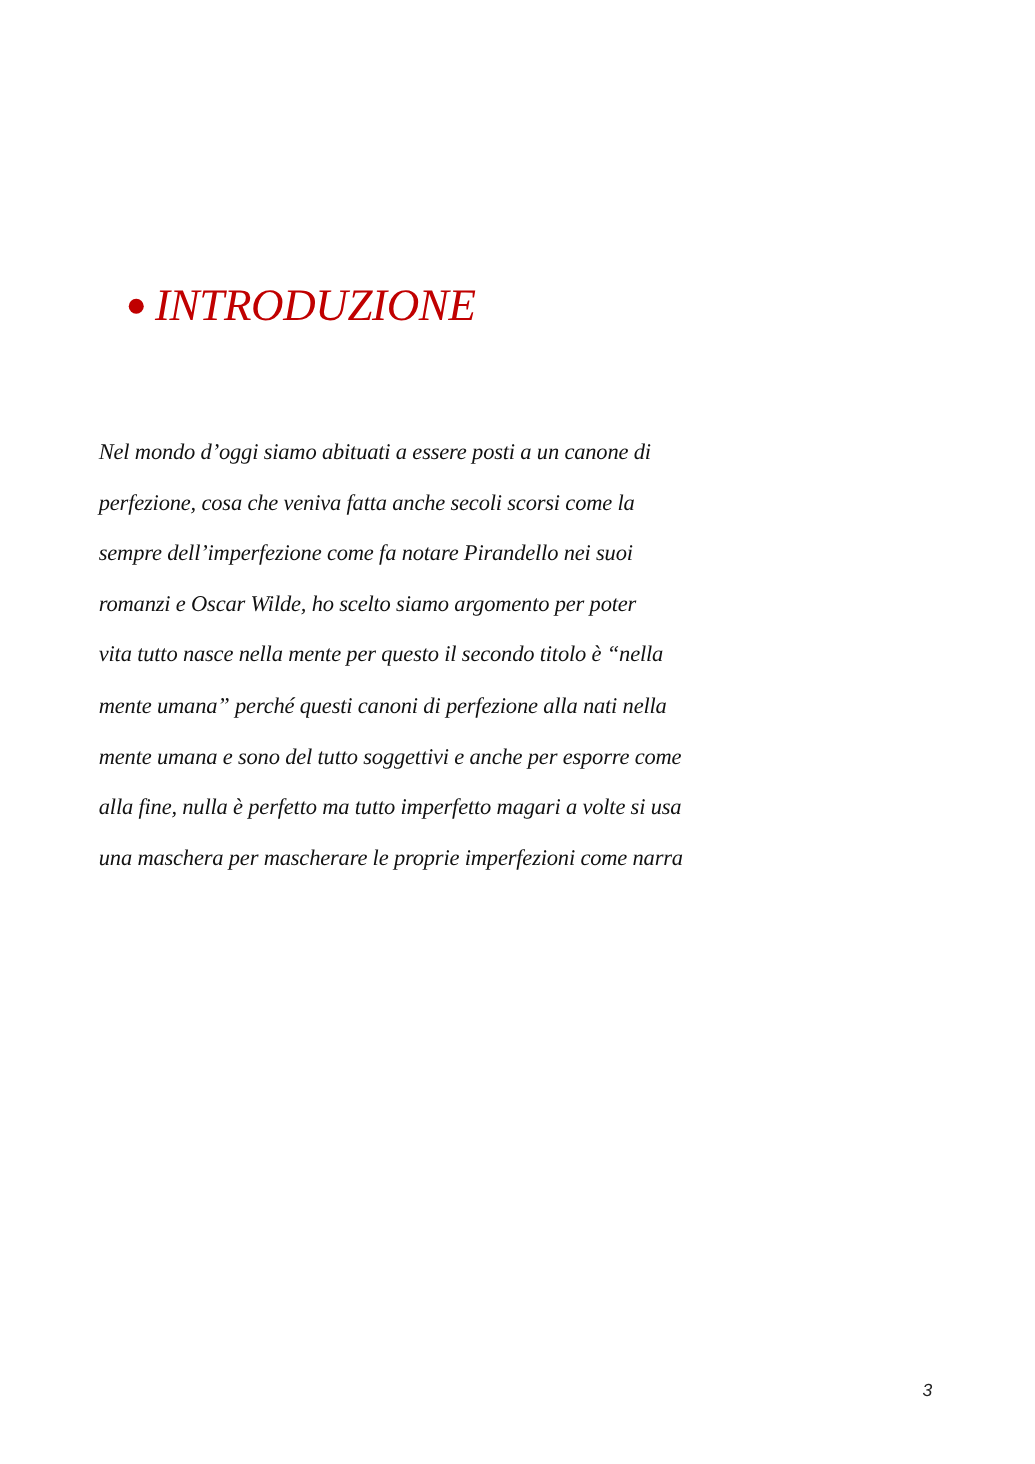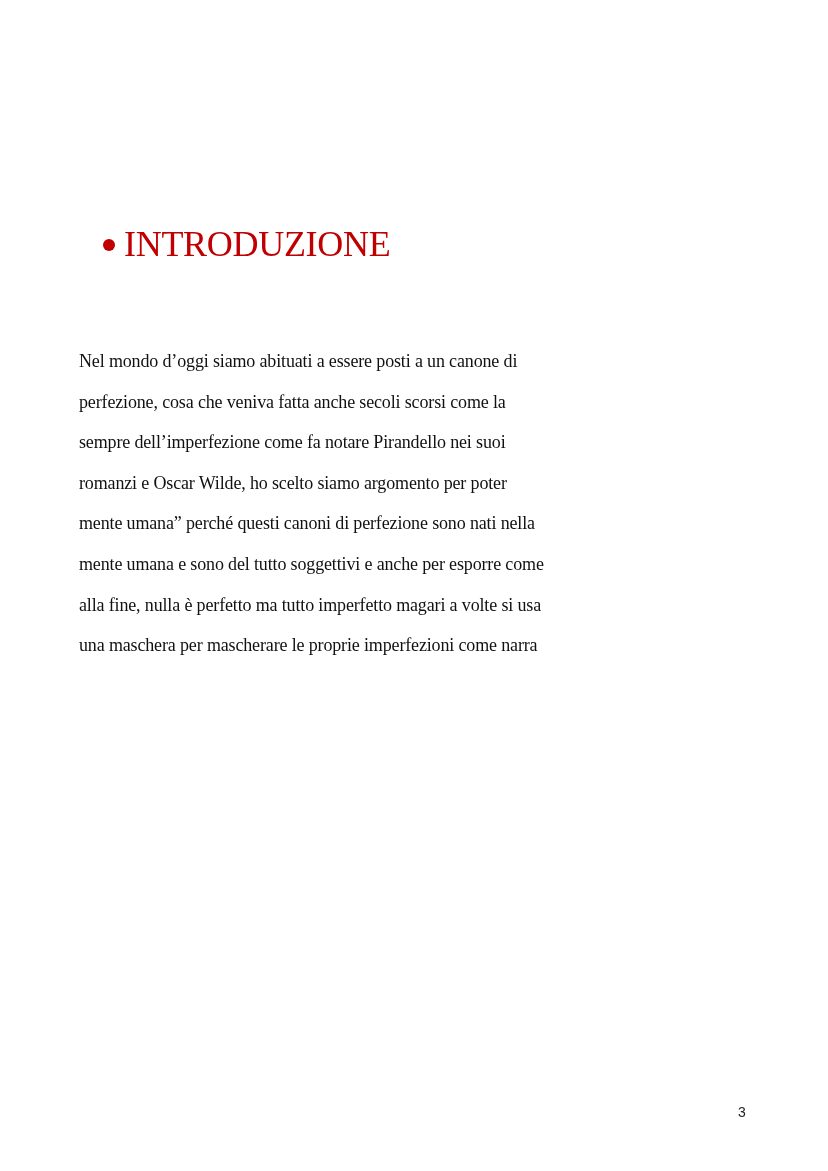--- a/index.html
+++ b/index.html
@@ -1,17 +1,17 @@
 <!DOCTYPE html>
 <html><head>
 <meta charset="utf-8">
 <style>
   html, body { margin: 0; padding: 0; background: #ffffff; }
   body { width: 828px; height: 1171px; position: relative; overflow: hidden; }
-  .page { position: absolute; left: 0; top: 0; width: 828px; height: 1113px; background: #fff; }
+  .page { position: absolute; left: 0; top: 0; width: 828px; height: 1113px; background: #fff; font-style: italic; }
   .heading {
     position: absolute; left: 103px; top: 222px;
     font-family: "Liberation Serif", serif;
     font-size: 36px; color: #c00000; line-height: 44px;
     white-space: nowrap; letter-spacing: -0.3px;
   }
   .heading .bullet {
     display: inline-block; width: 12px; height: 12px; border-radius: 50%;
     background: #c00000; margin-right: 9px; vertical-align: middle; position: relative; top: -3px;
   }
@@ -32,20 +32,21 @@
 <div class="page">
   <div class="heading">
     <span class="bullet"></span><span>INTRODUZIONE</span>
   </div>
 
   <div class="body-text">
     <span class="line">Nel mondo d’oggi siamo abituati a essere posti a un canone di</span>
     <span class="line">perfezione, cosa che veniva fatta anche secoli scorsi come la</span>
     <span class="line">sempre dell’imperfezione come fa notare Pirandello nei suoi</span>
     <span class="line">romanzi e Oscar Wilde, ho scelto siamo argomento per poter</span>
-    <span class="line">mente umana” perché questi canoni di perfezione sono nati nella</span>
+    <span class="line">vita tutto nasce nella mente per questo il secondo titolo è  “nella</span>
+    <span class="line">mente umana” perché questi canoni di perfezione alla nati nella</span>
     <span class="line">mente umana e sono del tutto soggettivi e anche per esporre come</span>
     <span class="line">alla fine, nulla è perfetto ma tutto imperfetto magari a volte si usa</span>
     <span class="line">una maschera per mascherare le proprie imperfezioni come narra</span>
   </div>
 
   <div class="page-number">3</div>
 </div>
 
 </body></html>

